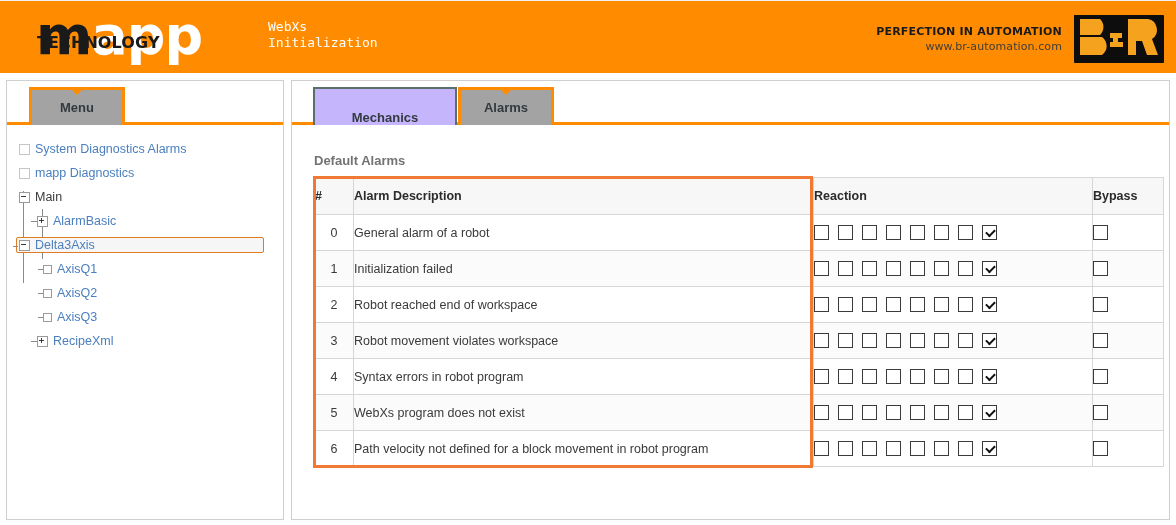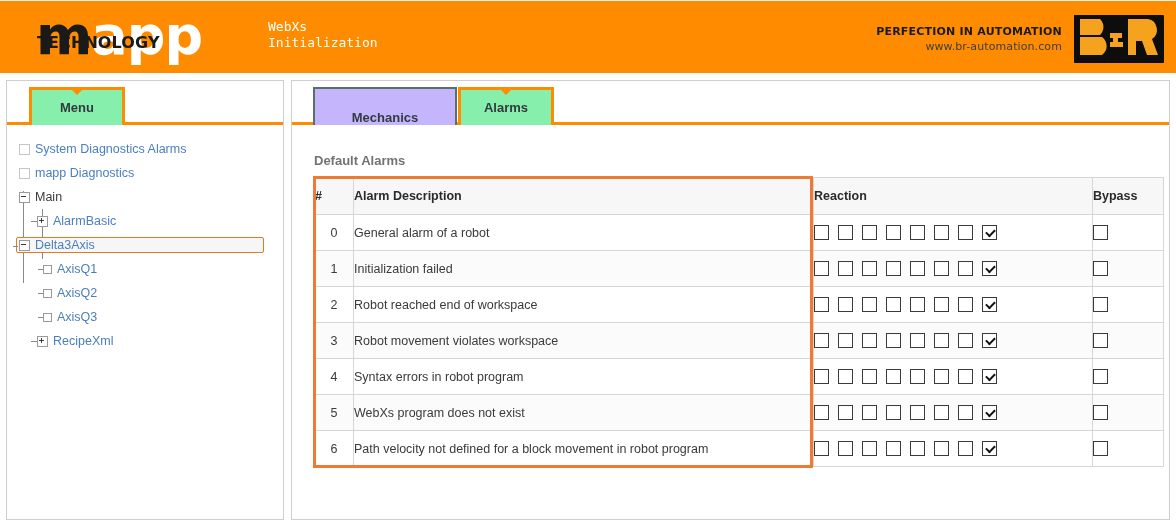--- a/index.html
+++ b/index.html
@@ -64,21 +64,21 @@
 
   
   .tabstrip{position:relative;height:46px;}
   .tab{
     position:absolute;top:6px;height:38px;box-sizing:border-box;
     display:flex;align-items:center;justify-content:center;
     font-size:13px;font-weight:bold;color:#333a3f;
     background:#ffffff;cursor:pointer;
   }
   .tab.active{
-    border:3px solid #FF8C00;border-bottom:none;background:#86efac;z-index:3;
+    border:3px solid #FF8C00;border-bottom:none;background:#a3a3a3;z-index:3;
   }
   .tab.inactive{
     border:2px solid #5a6f6a;border-bottom:none;background:#c4b5fd;z-index:2;align-items:flex-end;
   }
   .tab .notch{
     position:absolute;left:50%;top:-1px;margin-left:-6px;
     width:0;height:0;border-left:6px solid transparent;border-right:6px solid transparent;
     border-top:6px solid #FF8C00;
   }
   .tab-underline{

